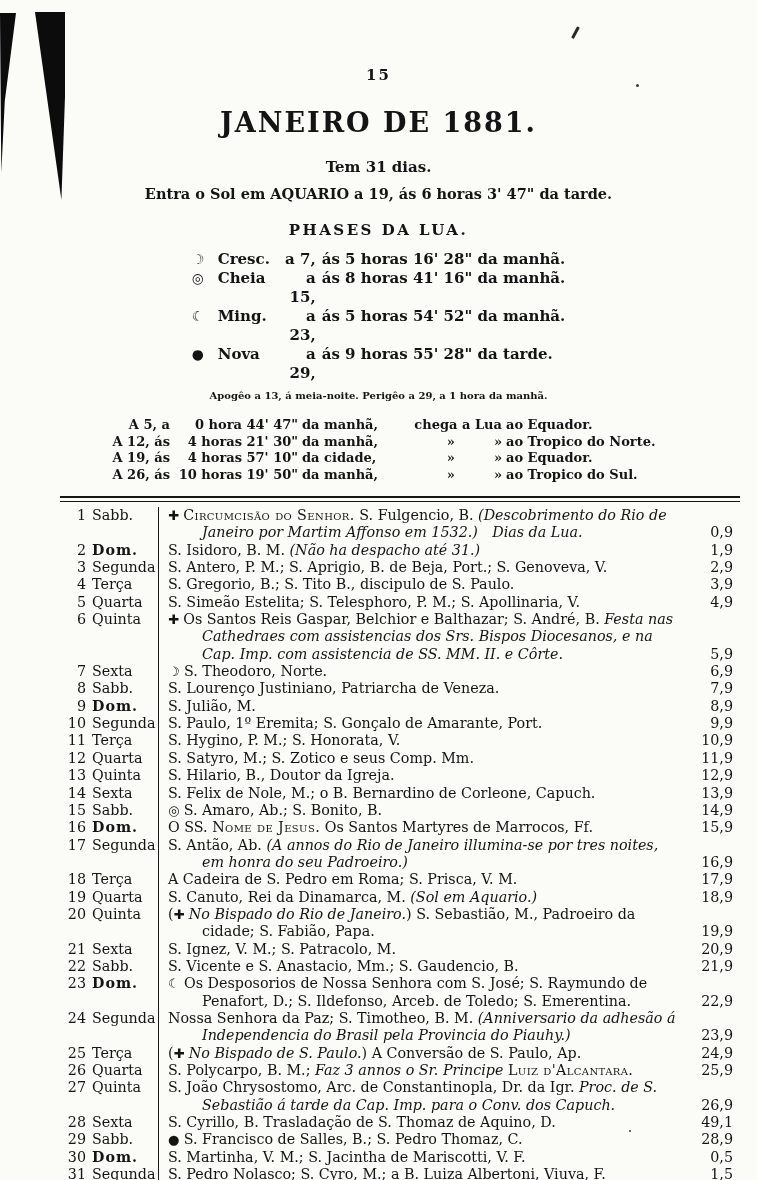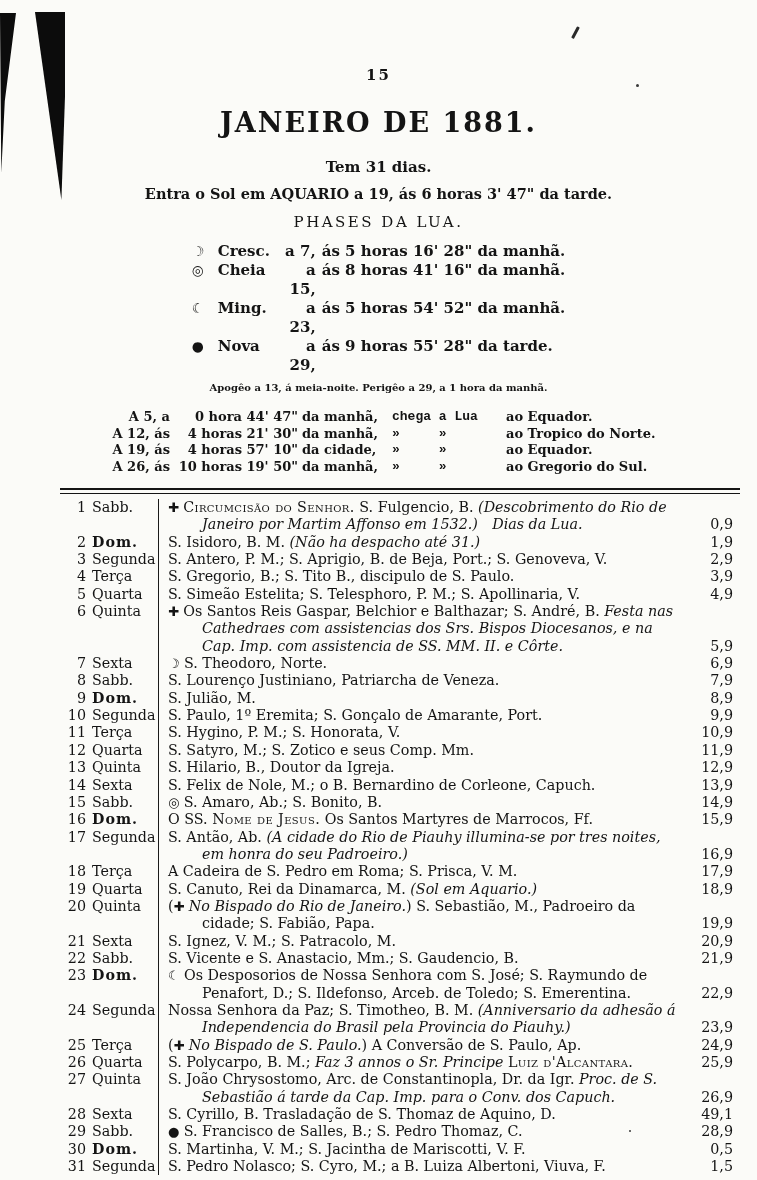--- a/index.html
+++ b/index.html
@@ -7,29 +7,29 @@
     width:757px;height:1180px;position:relative;overflow:hidden;
     background:#fbfbf8;color:#141414;
     font-family:"DejaVu Serif","Liberation Serif",serif;
     -webkit-font-smoothing:antialiased;
   }
   .center{text-align:center;}
   #pagenum{padding-top:66px;font-size:15px;font-weight:bold;letter-spacing:2px;}
   #title{margin-top:23px;font-size:27px;font-weight:bold;letter-spacing:2px;}
   #tem{margin-top:20px;font-size:15px;font-weight:bold;}
   #sunline{margin-top:9px;font-size:14.5px;font-weight:bold;}
-  #phasesh{margin-top:11px;font-size:15px;font-weight:normal;letter-spacing:2.5px;}
+  #phasesh{margin-top:19px;font-size:15px;font-weight:bold;letter-spacing:2.5px;}
   #phases{width:-moz-fit-content;width:fit-content;margin:11px auto 0;font-size:15px;font-weight:bold;}
   .phase-row{display:grid;grid-template-columns:26px 58px 46px auto;line-height:19px;}
   .ph-day{text-align:right;padding-right:6px;}
   #apogee{margin-top:7px;font-size:10px;font-weight:bold;}
   #moonpath{margin:16px 0 0 104px;font-size:13px;font-weight:bold;}
   .mp-row{display:grid;grid-template-columns:66px 124px 86px 110px auto;column-gap:4px;line-height:16.5px;}
   .mp-c1,.mp-c2{text-align:right;}
-  .mp-c4{text-align:left;font-family:Liberation Mono, monospace;}
+  .mp-c4{text-align:right;}
   #rule{margin:13px 17px 0 60px;height:3px;border-top:2.5px solid #151515;border-bottom:1.6px solid #151515;}
   #cal{margin:5px 24px 0 60px;font-size:14.3px;}
   .cal-row{display:flex;line-height:17.35px;}
   .day{flex:0 0 98px;border-right:1.4px solid #1a1a1a;white-space:nowrap;}
   .dnum{display:inline-block;width:26px;text-align:right;margin-right:6px;}
   .sunday .dname{font-weight:bold;letter-spacing:1px;}
   .content{flex:1;padding-left:9px;padding-right:4px;}
   .ci{padding-left:34px;text-indent:-34px;}
   .lnum{flex:0 0 46px;text-align:right;align-self:flex-end;}
   .seg-i{font-style:italic;}
@@ -108,21 +108,21 @@
       <span class="mp-c2">4 horas 57' 10"</span>
       <span>da cidade,</span>
       <span class="mp-c4">»   »</span>
       <span>ao Equador.</span>
     </div>
     <div class="mp-row">
       <span class="mp-c1">A 26, ás</span>
       <span class="mp-c2">10 horas 19' 50"</span>
       <span>da manhã,</span>
       <span class="mp-c4">»   »</span>
-      <span>ao Gregorio do Sul.</span>
+      <span>ao Tropico do Sul.</span>
     </div>
   </div>
 
 <div id="rule"></div>
 
 <div id="cal">
     <div class="cal-row">
       <div class="day"><span class="dnum">1</span><span class="dname">Sabb.</span></div>
       <div class="content">
         <div class="ci"><span class="glyph">✚ </span><span class="seg-sc">Circumcisão do Senhor.</span><span> S. Fulgencio, B. </span><span class="seg-i">(Descobrimento do Rio de Janeiro por Martim Affonso em 1532.)</span><span class="seg-i"> Dias da Lua.</span></div>
@@ -230,21 +230,21 @@
     <div class="cal-row sunday">
       <div class="day"><span class="dnum">16</span><span class="dname">Dom.</span></div>
       <div class="content">
         <div class="ci"><span>O SS. </span><span class="seg-sc">Nome de Jesus.</span><span> Os Santos Martyres de Marrocos, Ff.</span></div>
       </div>
       <div class="lnum">15,9</div>
     </div>
     <div class="cal-row">
       <div class="day"><span class="dnum">17</span><span class="dname">Segunda</span></div>
       <div class="content">
-        <div class="ci"><span>S. Antão, Ab. </span><span class="seg-i">(A cidade do Rio de Piauhy illumina-se por tres noites, em honra do seu Padroeiro.)</span></div>
+        <div class="ci"><span>S. Antão, Ab. </span><span class="seg-i">(A annos do Rio de Janeiro illumina-se por tres noites, em honra do seu Padroeiro.)</span></div>
       </div>
       <div class="lnum">16,9</div>
     </div>
     <div class="cal-row">
       <div class="day"><span class="dnum">18</span><span class="dname">Terça</span></div>
       <div class="content">
         <div class="ci"><span>A Cadeira de S. Pedro em Roma; S. Prisca, V. M.</span></div>
       </div>
       <div class="lnum">17,9</div>
     </div>

